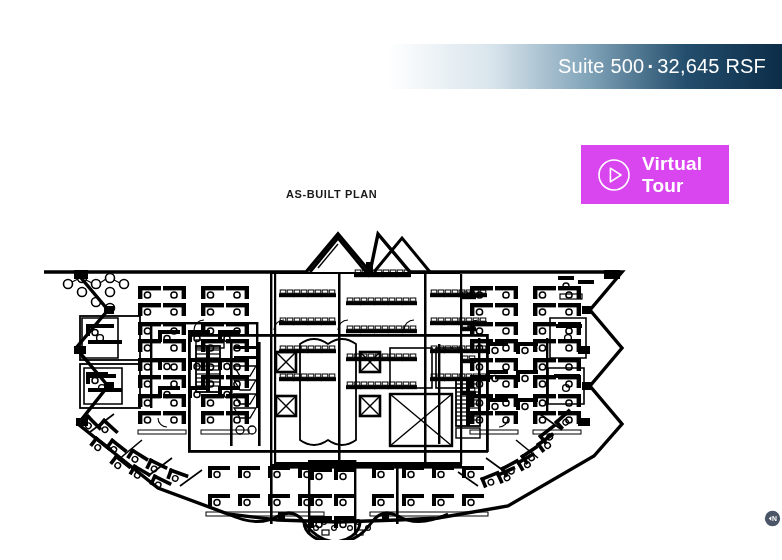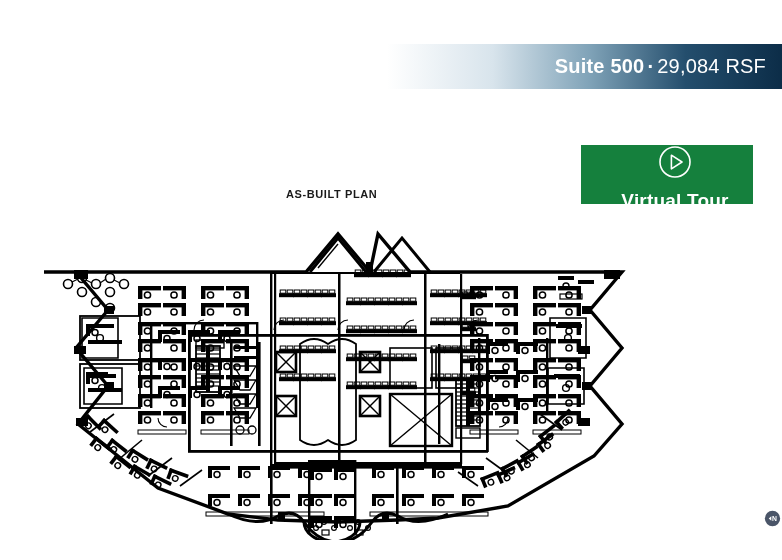--- a/index.html
+++ b/index.html
@@ -21,32 +21,31 @@
         rgba(216,228,236,1) 40%,
         rgba(128,163,184,1) 60%,
         rgba(36,78,109,1) 80%,
         rgba(12,45,72,1) 100%);
     display:flex; align-items:center; justify-content:flex-end;
     box-sizing:border-box; padding-right:16px;
   }
   #suite-bar .lbl{
     color:#ffffff; font-size:20px; letter-spacing:.2px; white-space:nowrap;
   }
-  #suite-bar .strong{font-weight:bold;}
+  #suite-bar .strong{font-weight:normal;}
   #suite-bar .dot{font-weight:bold;padding:0 3px;}
   #suite-bar .light{font-weight:normal;}
 
   
   #tour-btn{
-    position:absolute; left:581px; top:145px; width:172px; height:59px;
-    background:#15803d;
+    position:absolute; left:581px; top:145px; width:148px; height:59px;
+    background:#d946ef;
     display:flex; align-items:center; gap:11px;
     box-sizing:border-box; padding-left:16px;
     cursor:pointer;
-    flex-direction:column;
   }
   #tour-btn .play-ic{width:34px;height:34px;flex:0 0 34px;}
   #tour-btn .tour-label{
     color:#ffffff;font-size:19px;font-weight:bold;letter-spacing:.2px;
   }
 
   
   #plan-title{
     position:absolute; left:286px; top:188px;
     font-size:11px; font-weight:bold; color:#1a1a1a; letter-spacing:.6px;
@@ -59,21 +58,21 @@
   
   #north-icon{position:absolute;left:764px;top:510px;width:17px;height:17px;}
 </style>
 </head>
 <body>
 
 <div id="stage">
 
   <div id="suite-bar">
     <div class="lbl">
-      <span class="strong">Suite 500</span><span class="dot">·</span><span class="light">29,084 RSF</span>
+      <span class="strong">Suite 500</span><span class="dot">·</span><span class="light">32,645 RSF</span>
     </div>
   </div>
 
   <div id="tour-btn">
     <svg class="play-ic" viewBox="0 0 34 34">
       <circle cx="17" cy="17" r="15" fill="none" stroke="#ffffff" stroke-width="1.6"></circle>
       <path d="M13.4 10.2 L24 17 L13.4 23.8 Z" fill="none" stroke="#ffffff" stroke-width="1.6" stroke-linejoin="round"></path>
     </svg>
     <span class="tour-label">Virtual Tour</span>
   </div>

